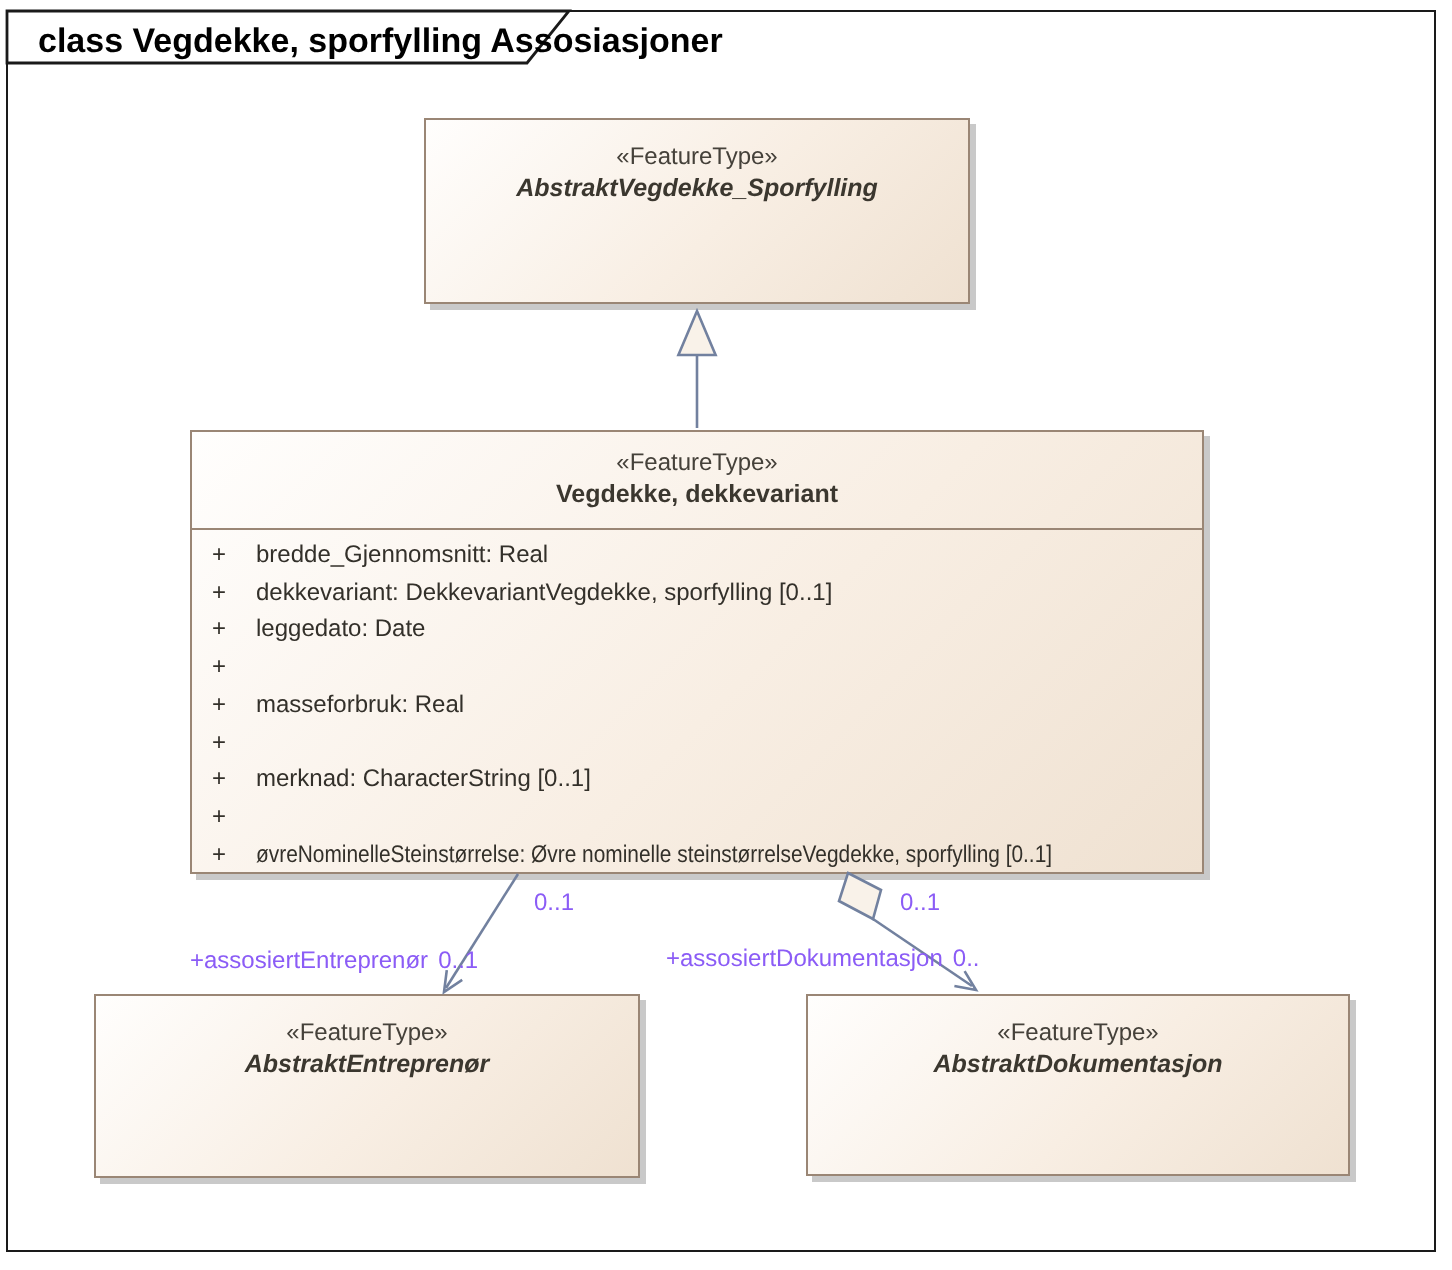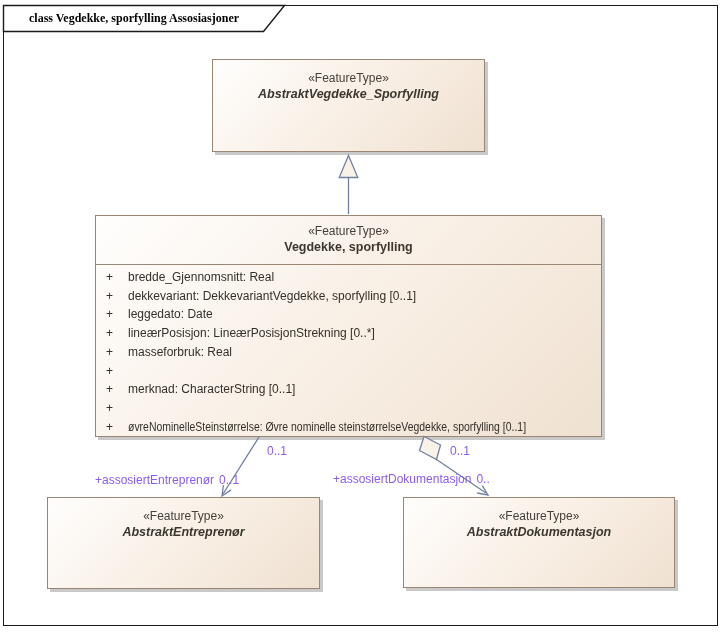--- a/index.html
+++ b/index.html
@@ -2,22 +2,22 @@
 <html><head>
 <meta charset="utf-8">
 <style>
   html,body{margin:0;padding:0;background:#ffffff;}
   body{width:726px;height:635px;position:relative;overflow:hidden;
        font-family:"Liberation Sans",sans-serif;color:#2e2b26;}
   .frame{position:absolute;left:3px;top:5px;width:713px;height:619px;
          border:1px solid #1a1a1a;z-index:0;}
   .overlay{position:absolute;left:0;top:0;width:726px;height:635px;
            z-index:2;pointer-events:none;}
-  .tab-title{position:absolute;left:29px;top:11px;z-index:3;
-             font-size:12px;font-weight:bold;color:#000;white-space:nowrap;font-family:Liberation Serif, serif;}
+  .tab-title{position:absolute;left:19px;top:11px;z-index:3;
+             font-size:17px;font-weight:bold;color:#000;white-space:nowrap;}
   .uml-box{position:absolute;z-index:1;box-sizing:border-box;
            background:linear-gradient(135deg,#fffefd 0%,#f8eee3 55%,#efe1d1 100%);
            border:1px solid #9a8675;box-shadow:3px 3px 0 #c9c9c9;
            text-align:center;}
   .box-top{left:212px;top:59px;width:273px;height:93px;}
   .box-main{left:95px;top:215px;width:507px;height:222px;text-align:left;}
   .box-entreprenor{left:47px;top:497px;width:273px;height:92px;}
   .box-dokumentasjon{left:403px;top:497px;width:272px;height:91px;}
   .simple-head{padding-top:11px;}
   .stereo{font-size:12px;color:#45413a;line-height:15px;}
@@ -67,38 +67,37 @@
 <div class="tab-title">class Vegdekke, sporfylling Assosiasjoner</div>
 
 <div class="uml-box box-top simple-head">
   <div class="stereo">«FeatureType»</div>
   <div class="cls-name abstract">AbstraktVegdekke_Sporfylling</div>
 </div>
 
 <div class="uml-box box-main">
   <div class="box-header">
     <div class="stereo">«FeatureType»</div>
-    <div class="cls-name">Vegdekke, sporfylling</div>
+    <div class="cls-name">Vegdekke, dekkevariant</div>
   </div>
   <div class="attrs">
     <div class="attr-row">
       <span class="vis">+</span>
       <span class="decl">bredde_Gjennomsnitt: Real</span>
     </div>
     <div class="attr-row">
       <span class="vis">+</span>
       <span class="decl">dekkevariant: DekkevariantVegdekke, sporfylling [0..1]</span>
     </div>
     <div class="attr-row">
       <span class="vis">+</span>
       <span class="decl">leggedato: Date</span>
     </div>
     <div class="attr-row">
       <span class="vis">+</span>
-      <span class="decl">lineærPosisjon: LineærPosisjonStrekning [0..*]</span>
     </div>
     <div class="attr-row">
       <span class="vis">+</span>
       <span class="decl">masseforbruk: Real</span>
     </div>
     <div class="attr-row">
       <span class="vis">+</span>
     </div>
     <div class="attr-row">
       <span class="vis">+</span>

